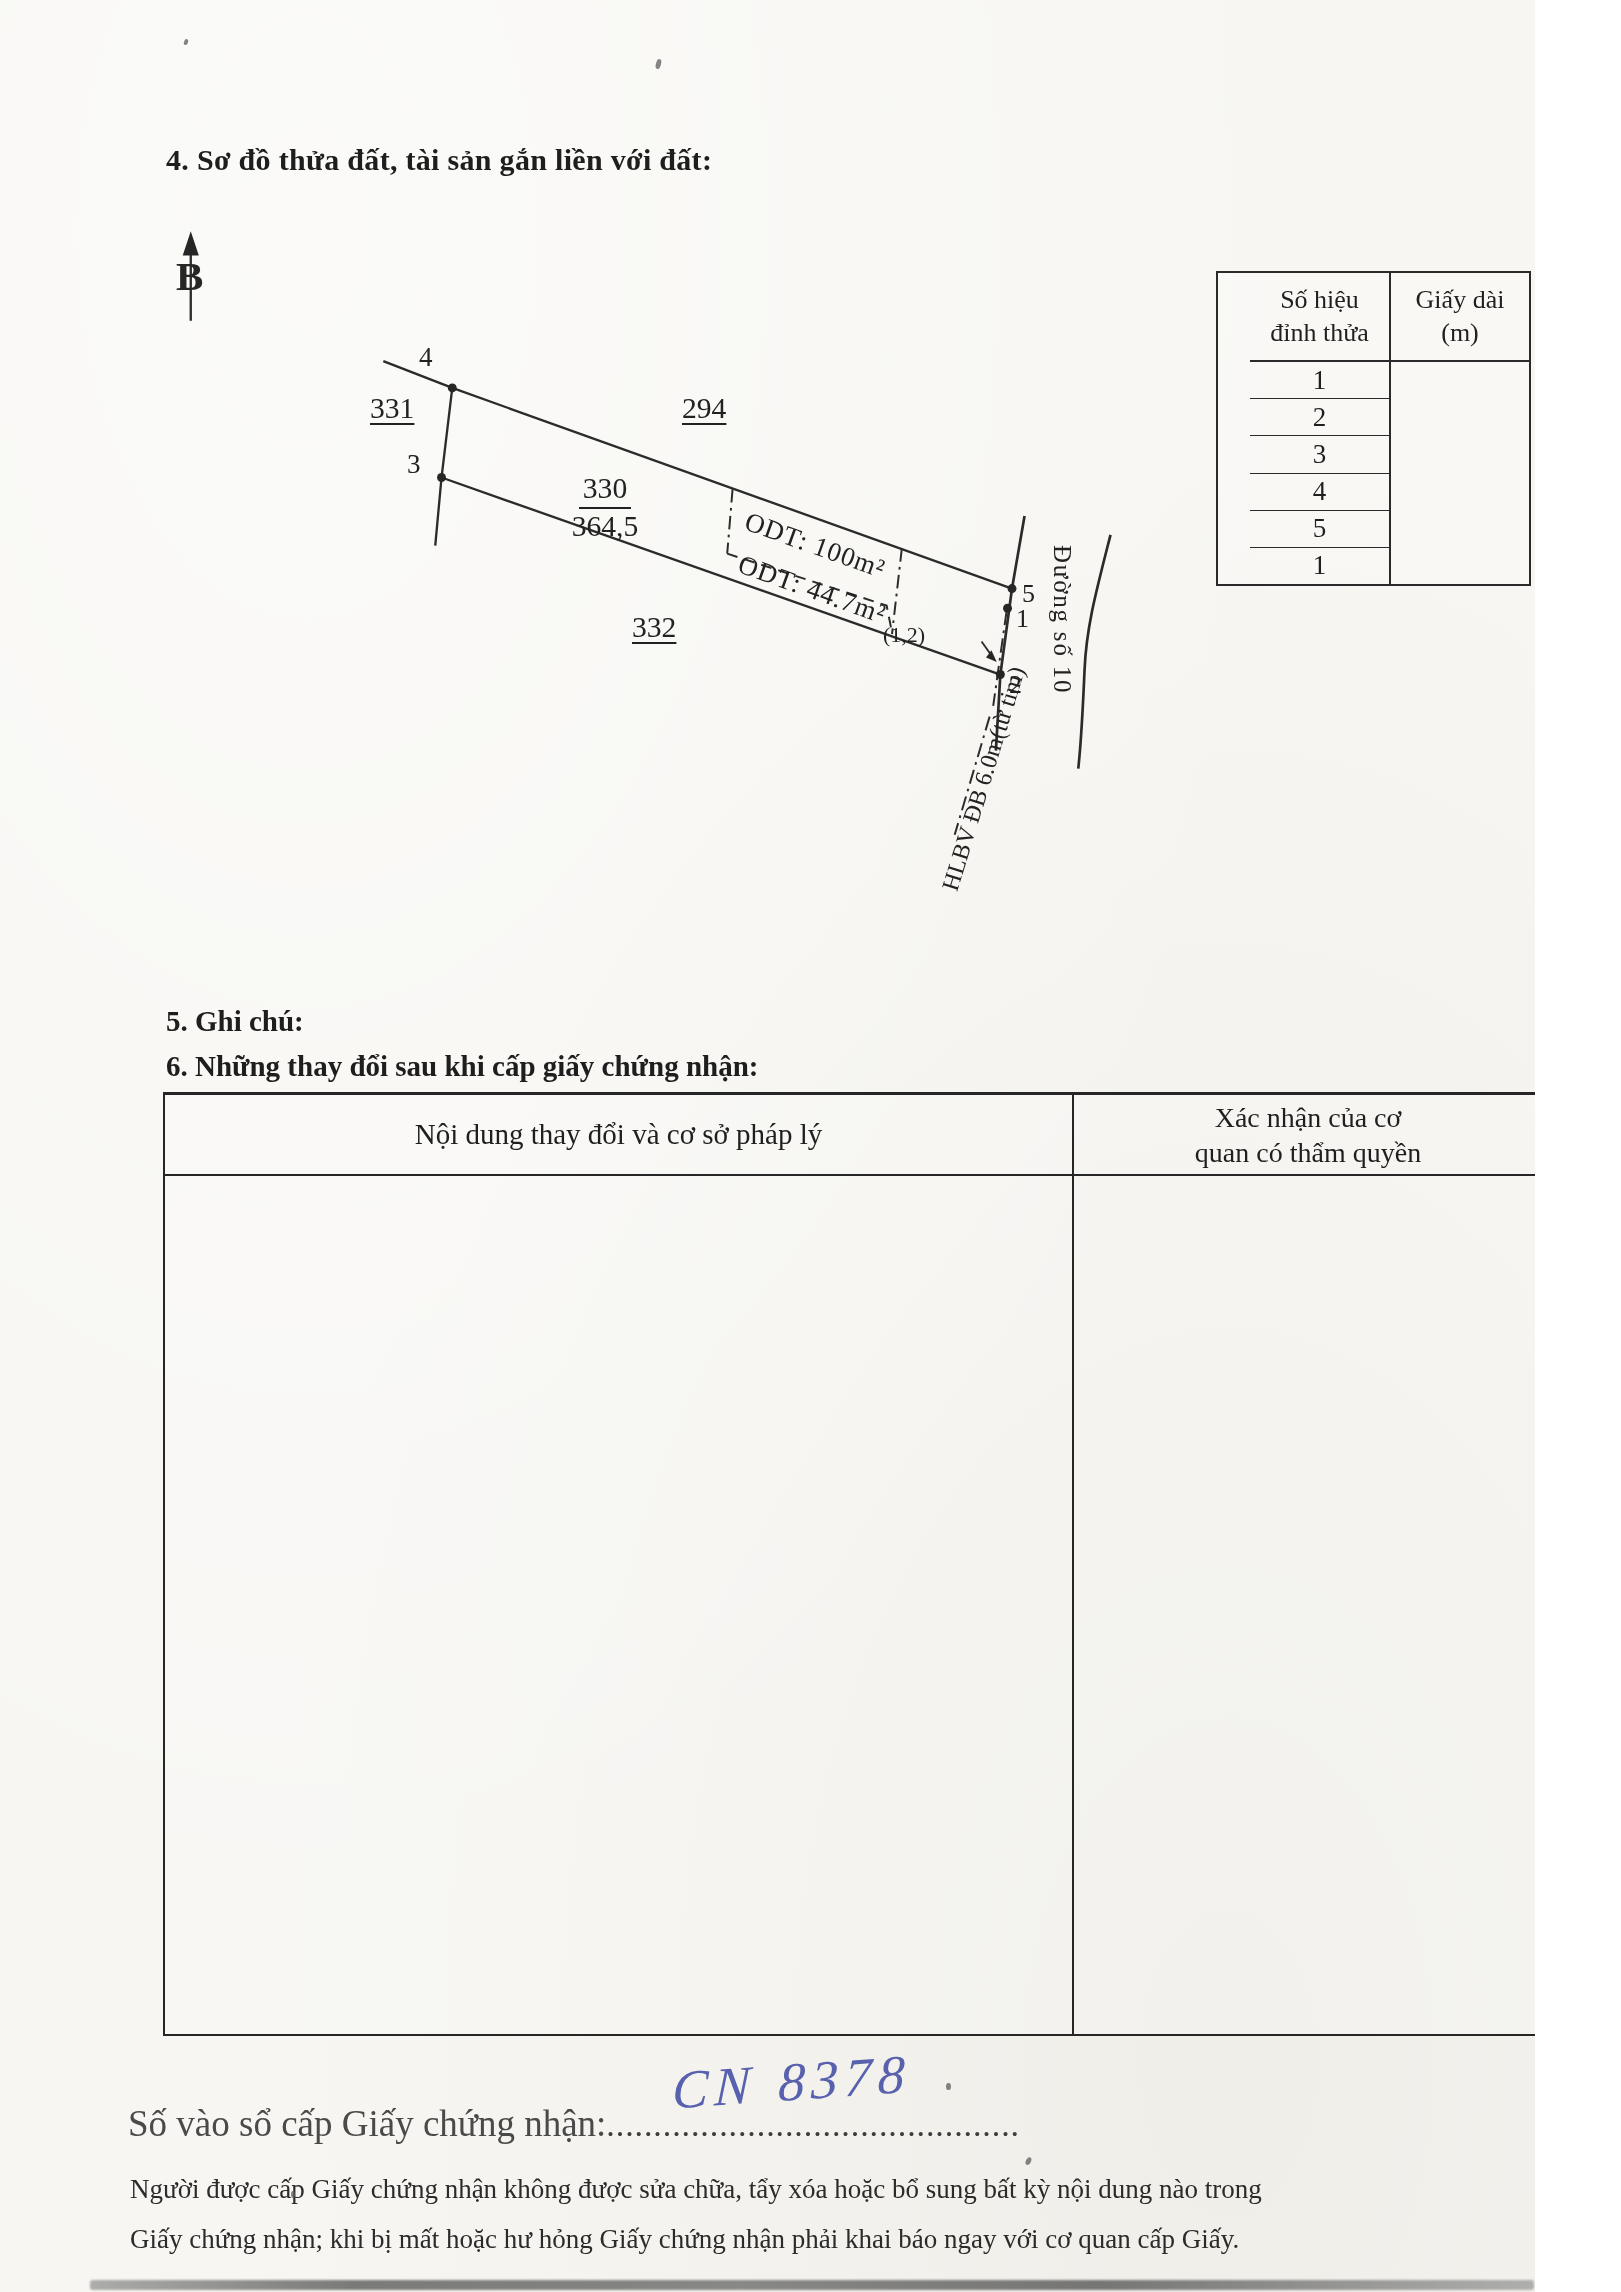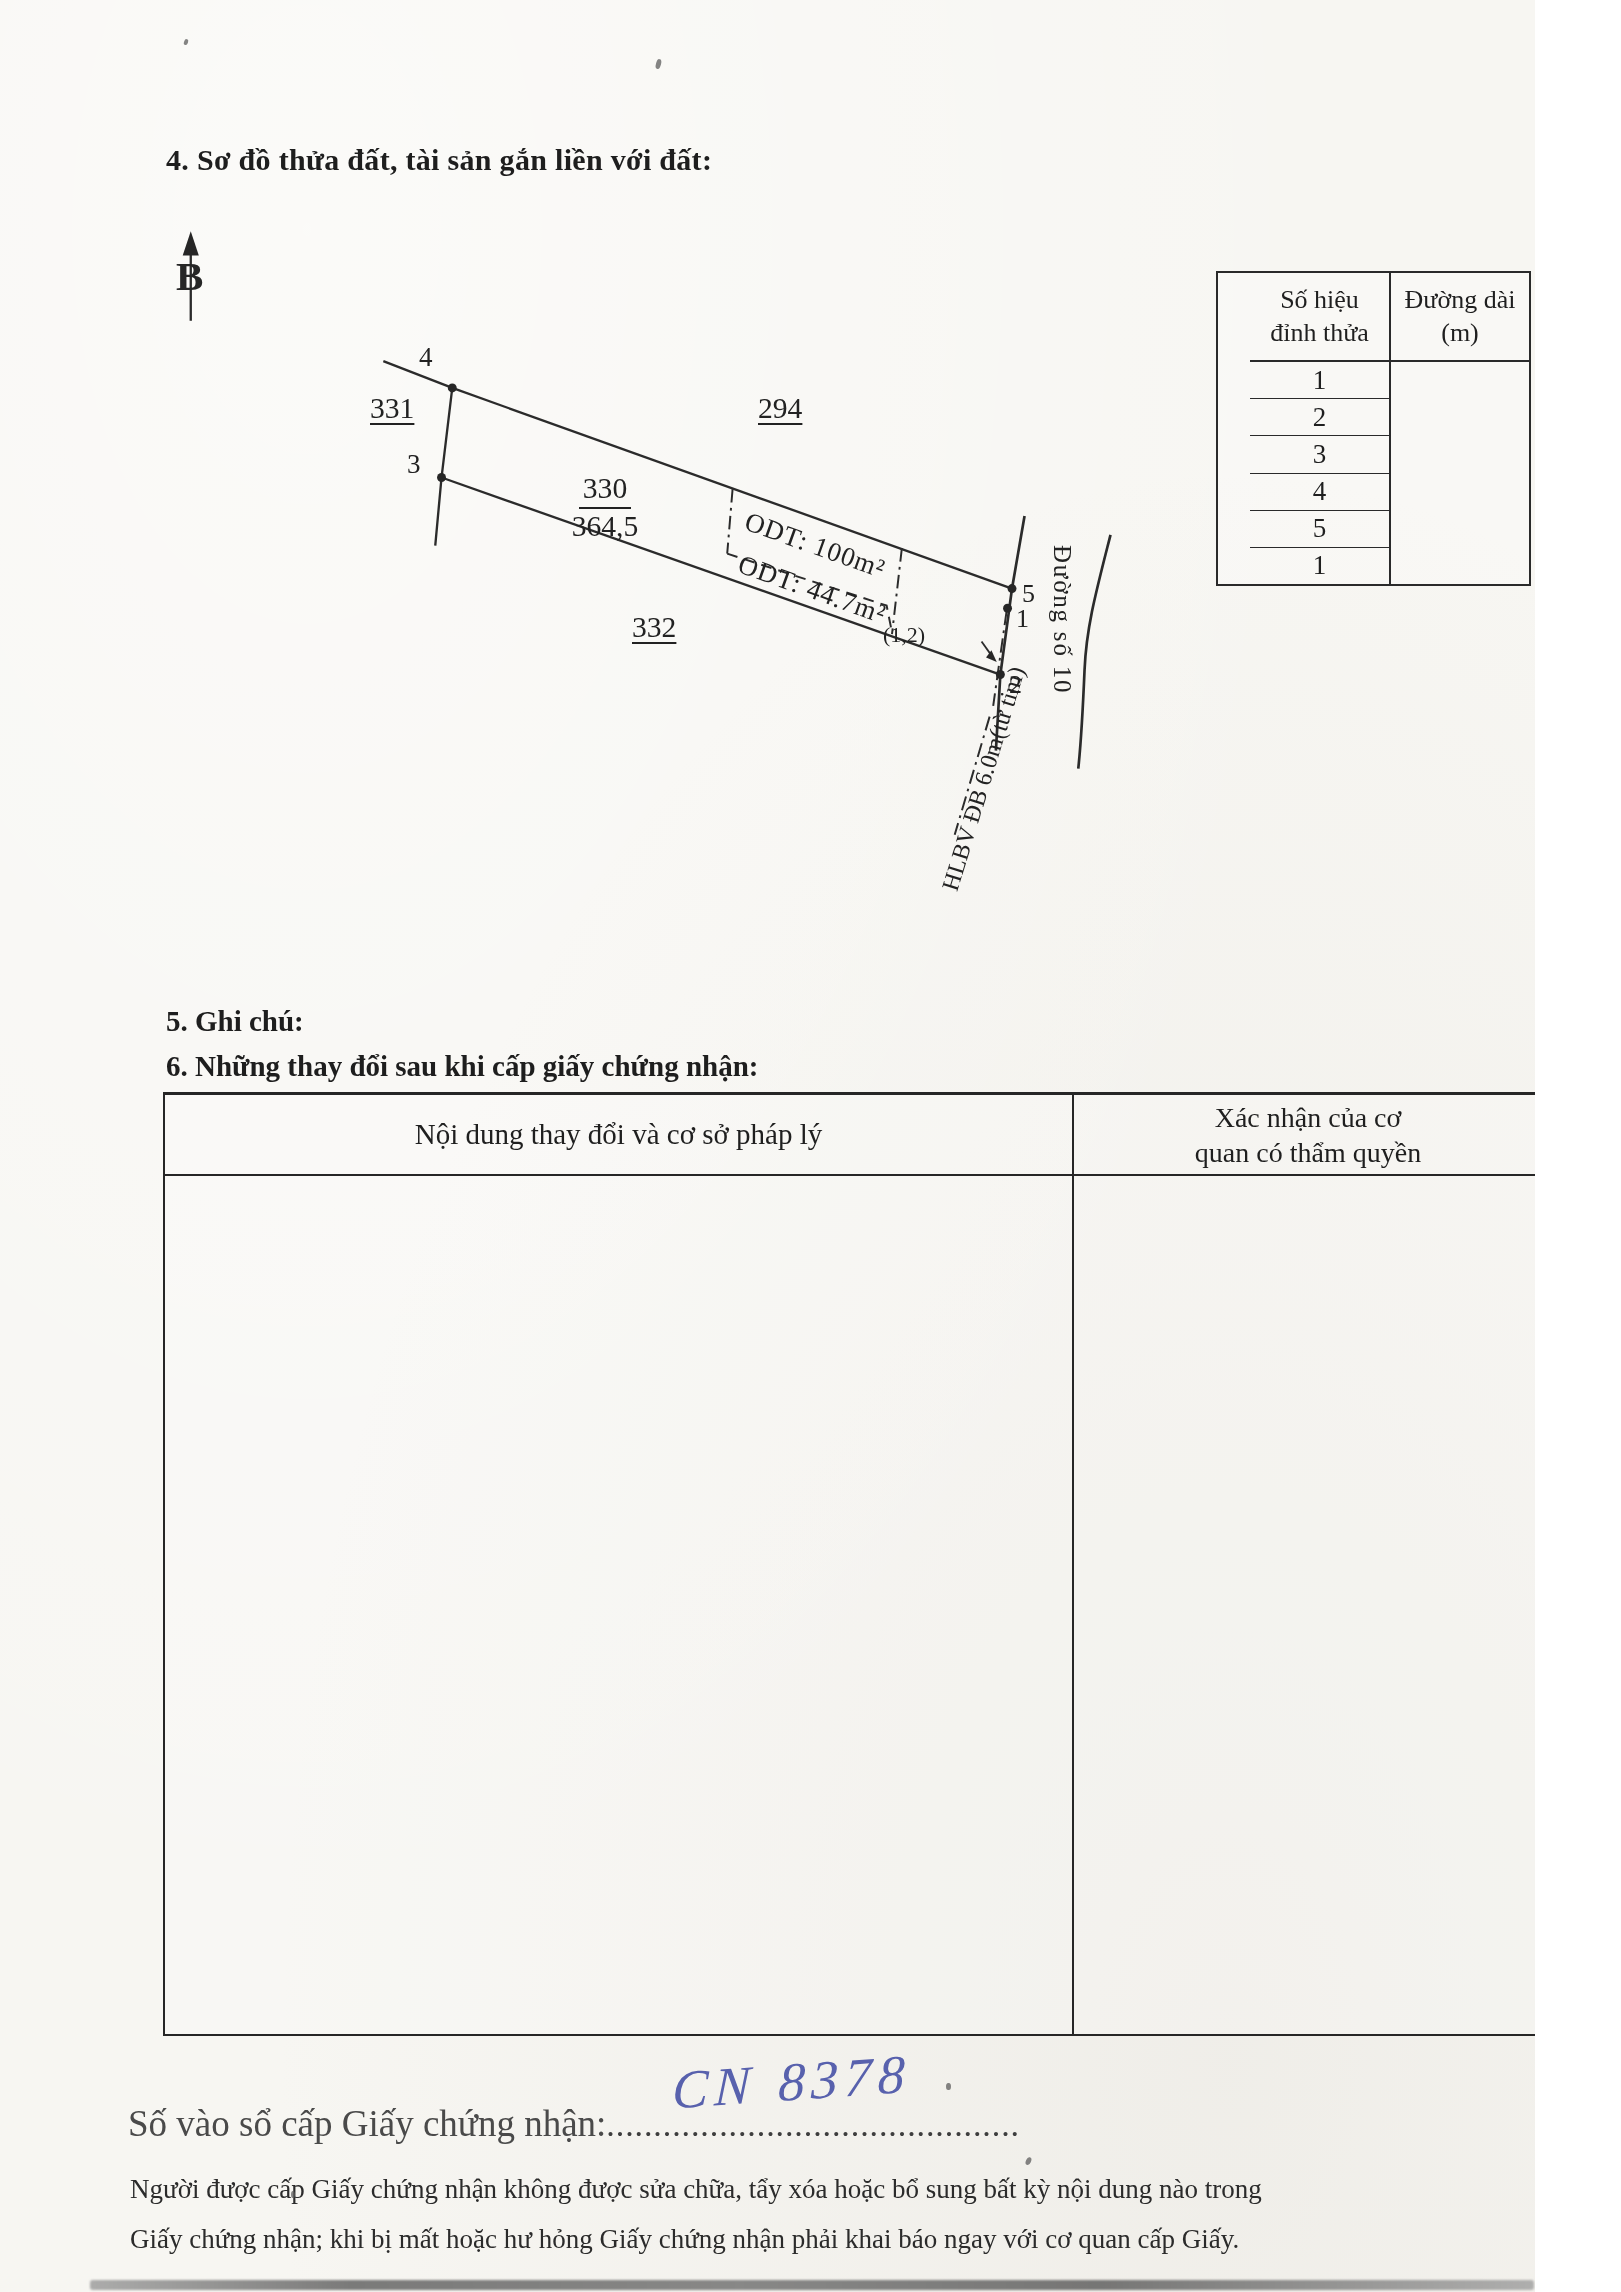--- a/index.html
+++ b/index.html
@@ -90,21 +90,21 @@
       <circle cx="1125" cy="679" r="5"></circle>
       <circle cx="1117" cy="753" r="5"></circle>
     </g>
   </svg>
 
   <div class="abs" style="left:176px;top:252px;font-size:41px;font-weight:bold;color:#262626;">B</div>
 
   <div class="abs dlabel" style="left:419px;top:342px;">4</div>
   <div class="abs dlabel underline" style="left:370px;top:392px;font-size:29.6px;">331</div>
   <div class="abs dlabel" style="left:407px;top:449px;">3</div>
-  <div class="abs dlabel underline" style="left:758px;top:392px;font-size:29.6px;">294</div>
+  <div class="abs dlabel underline" style="left:682px;top:392px;font-size:29.6px;">294</div>
 
   <div class="abs fracwrap" style="left:564px;top:455px;">
     <span class="num">330</span>
     <span class="den">364,5</span>
   </div>
 
   <div class="abs dlabel underline" style="left:632px;top:611px;font-size:29.6px;">332</div>
 
   <div class="abs dlabel" style="left:714px;top:530px;width:202px;text-align:center;transform:rotate(19.7deg);letter-spacing:0.9px;">ODT: 100m²</div>
   <div class="abs dlabel" style="left:709px;top:574px;width:206px;text-align:center;transform:rotate(19.7deg);letter-spacing:0.9px;">ODT: 44.7m²</div>
@@ -125,21 +125,21 @@
       </div>
       <div class="vrow">1</div>
       <div class="vrow">2</div>
       <div class="vrow">3</div>
       <div class="vrow">4</div>
       <div class="vrow">5</div>
       <div class="vrow">1</div>
     </div>
     <div class="colR">
       <div class="hcell">
-        <span>Đường dài</span>
+        <span>Giấy dài</span>
         <span>(m)</span>
       </div>
     </div>
   </div>
 
   <div class="abs heading h-sub" style="left:166px;top:1005px;">5. Ghi chú:</div>
   <div class="abs heading h-sub" style="left:166px;top:1050px;">6. Những thay đổi sau khi cấp giấy chứng nhận:</div>
 
   <div class="abs entryline">
     <span>Số vào sổ cấp Giấy chứng nhận:</span><span class="dots">............................................</span>

